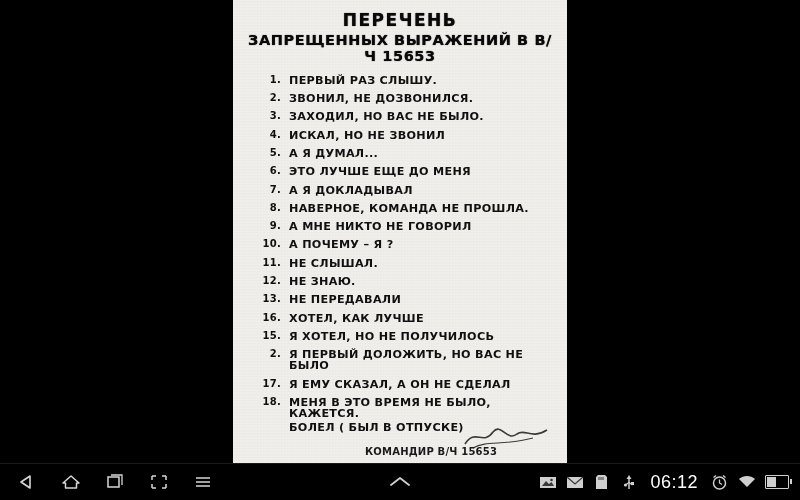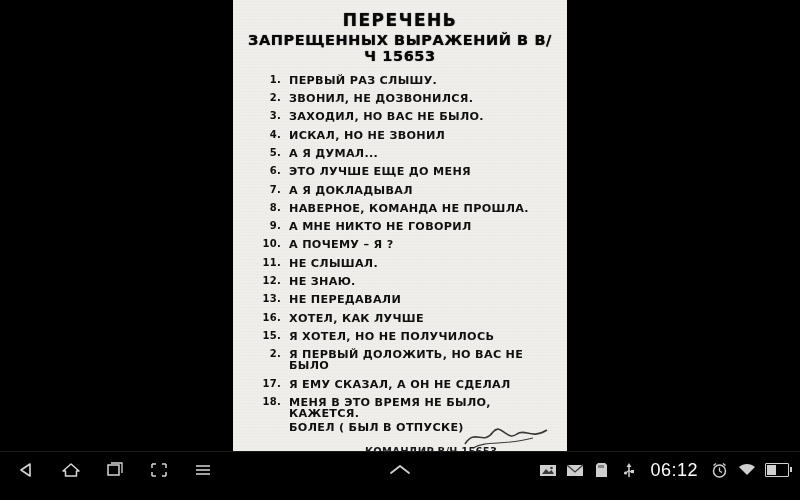--- a/index.html
+++ b/index.html
@@ -123,21 +123,21 @@
     bottom: 8px;
     width: 86px;
     height: 26px;
     opacity: .85;
   }
 
   
   .sysbar {
     position: absolute;
     left: 0;
-    bottom: 12px;
+    bottom: 0;
     width: 800px;
     height: 36px;
     background: #000000;
     border-top: 1px solid #1b1b1b;
     display: flex;
     align-items: center;
     justify-content: space-between;
   }
   .sysbar .left-group {
     display: flex;

